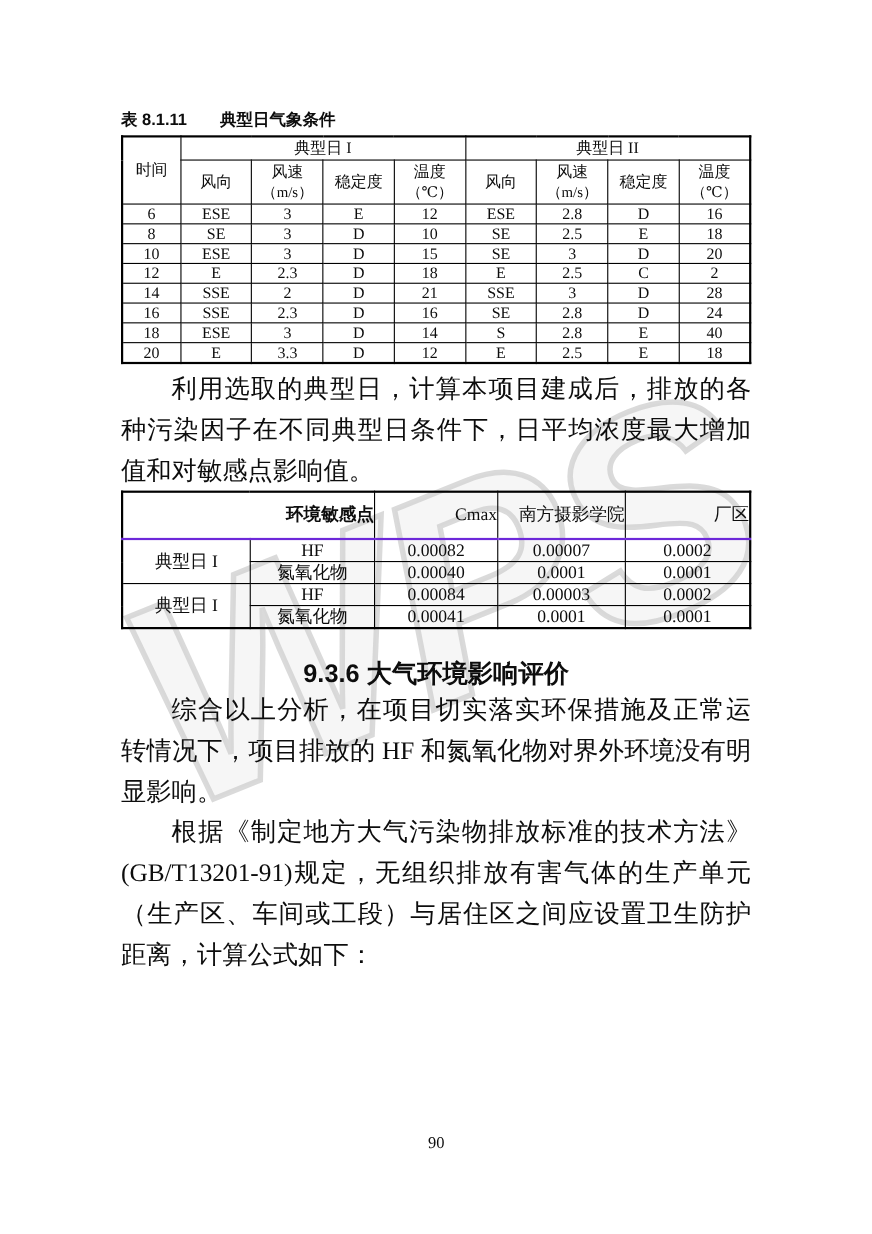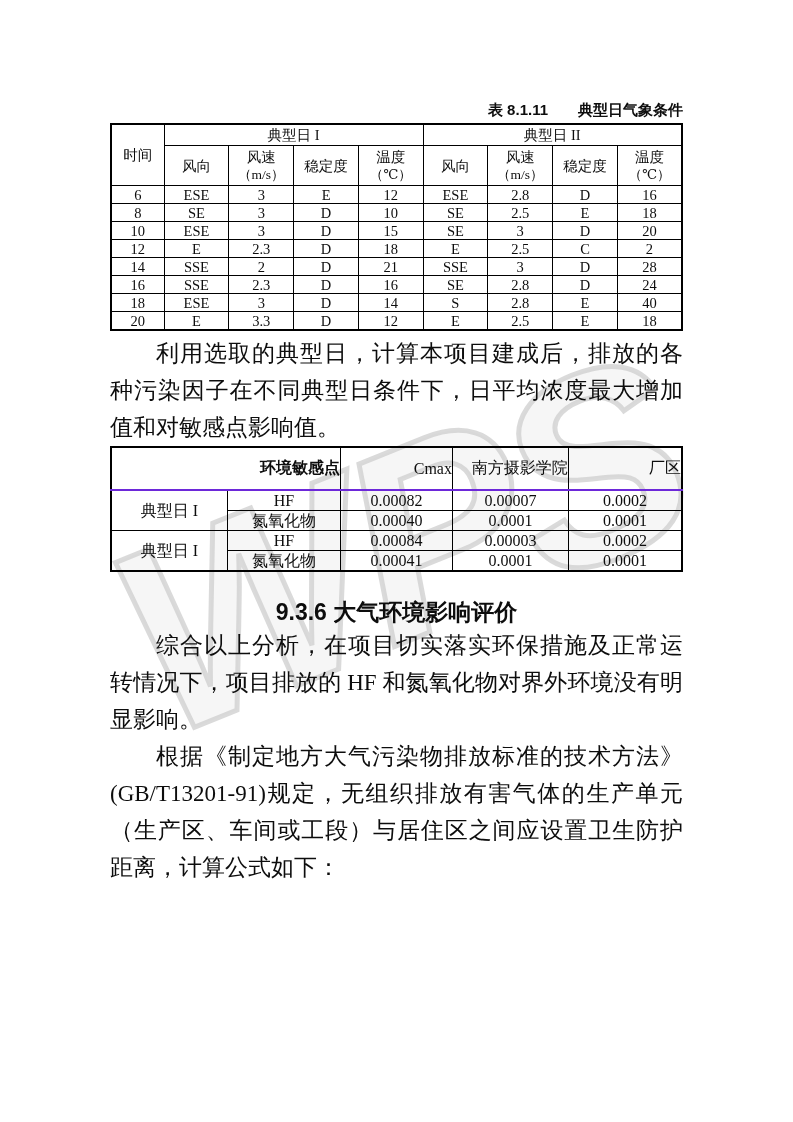--- a/index.html
+++ b/index.html
@@ -30,21 +30,21 @@
     z-index:0;
     user-select:none;
     pointer-events:none;
     white-space:nowrap;
   }
 
   .t-title {
     font-family:"Liberation Sans","DejaVu Sans",sans-serif;
     font-weight:bold;
     font-size:15px;
-    text-align:right;
+    text-align:left;
     line-height:19px;
     margin:0 0 4px 0;
     white-space:pre;
   }
 
   table { border-collapse:collapse; width:100%; table-layout:fixed; background:transparent; }
   #table1, #table2 { border:2px solid #000; }
   th, td {
     border:1px solid #000;
     text-align:center;
@@ -305,13 +305,14 @@
 
     <p class="body indent mt-para">综合以上分析，在项目切实落实环保措施及正常运转情况下，项目排放的 HF 和氮氧化物对界外环境没有明显影响。</p>
 
 
 
 
     <p class="body indent">根据《制定地方大气污染物排放标准的技术方法》(GB/T13201-91)规定，无组织排放有害气体的生产单元（生产区、车间或工段）与居住区之间应设置卫生防护距离，计算公式如下：</p>
 
   </div>
 
+  <div class="pagenum">90</div>
 </div>
 
 </body></html>

